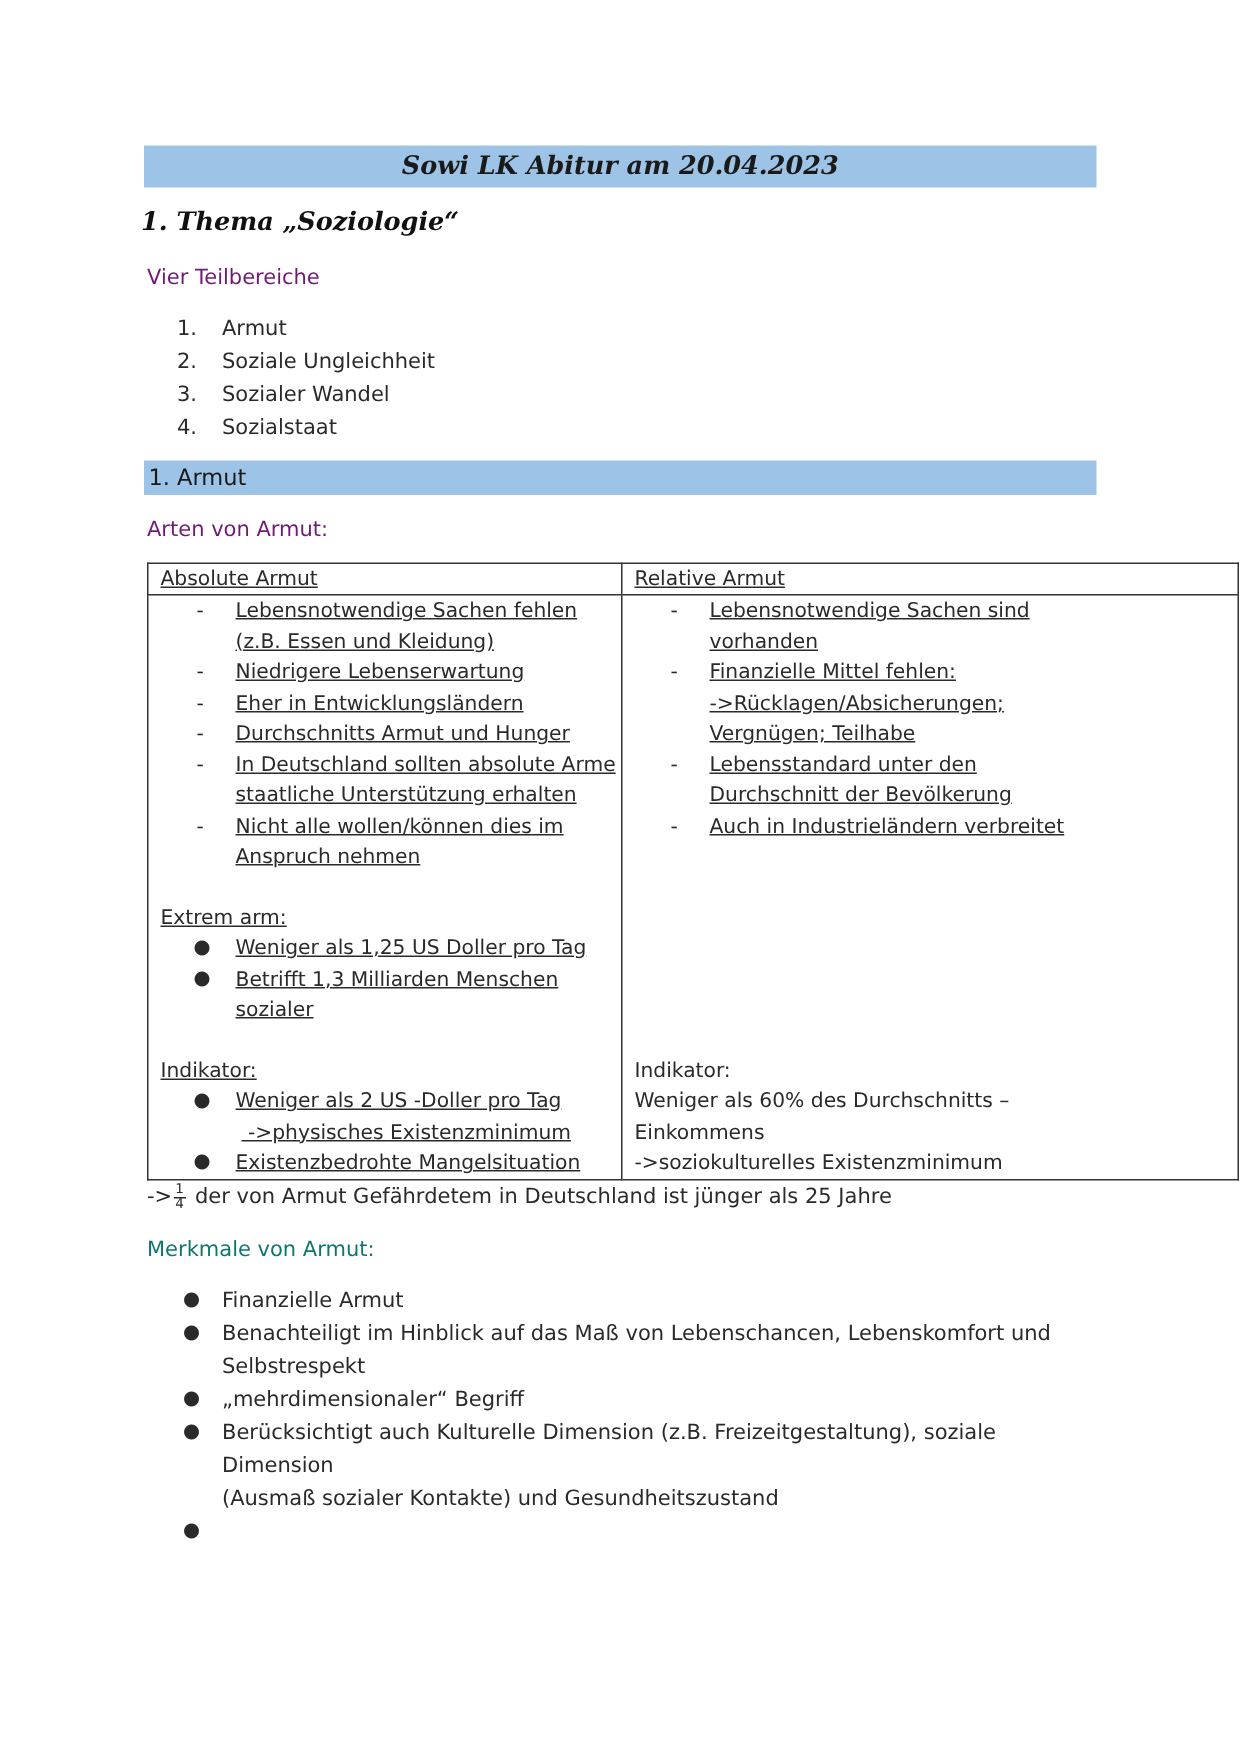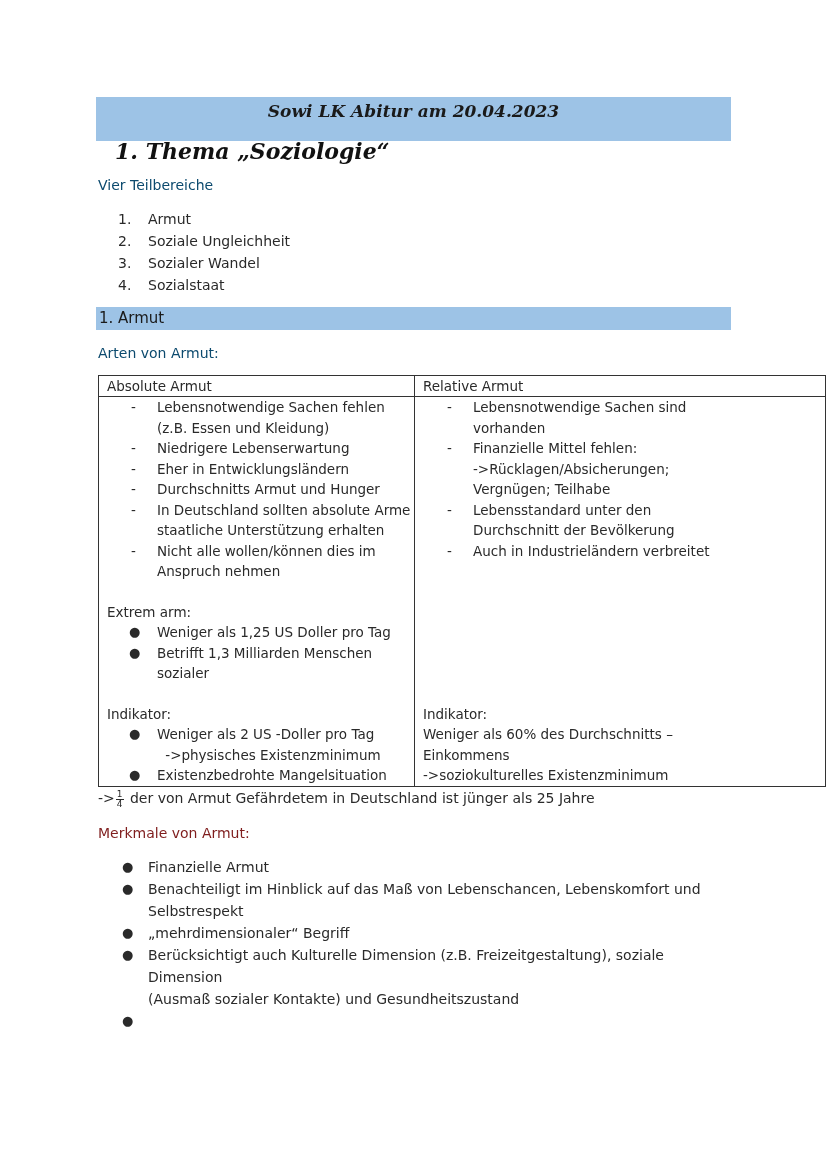--- a/index.html
+++ b/index.html
@@ -3,60 +3,60 @@
   <meta charset="utf-8">
   <style>
     html, body { margin: 0; padding: 0; background: #ffffff; }
     body {
       width: 828px; height: 1171px; position: relative; overflow: hidden;
       font-family: "DejaVu Sans", "Liberation Sans", sans-serif;
       color: #222222;
     }
     .page { position: absolute; left: 0; top: 0; width: 828px; height: 1171px; }
     .title-bar {
-      position: absolute; left: 96px; top: 97px; width: 635px; height: 44px;
+      position: absolute; left: 96px; top: 97px; width: 635px; height: 28px;
       background: #9dc3e6; text-align: center;
       font-family: "DejaVu Serif", "Liberation Serif", serif; font-style: italic; font-weight: bold;
       font-size: 17px; line-height: 28px; color: #1a1a1a;
     }
     .h1 {
-      position: absolute; left: 115px; top: 138px;
+      position: absolute; left: 94px; top: 138px;
       font-family: "DejaVu Serif", "Liberation Serif", serif; font-style: italic; font-weight: bold;
-      font-size: 22px; color: #111111;
+      font-size: 17px; color: #111111;
     }
-    .text { font-size: 14px; line-height: 22px; color: #0c4a6e; }
+    .text { font-size: 14px; line-height: 22px; color: #701a75; }
     .para { position: absolute; left: 98px; }
     .olist { position: absolute; left: 118px; top: 208px; margin: 0; padding: 0; list-style: none; }
     .olist li { height: 22px; font-size: 14px; line-height: 22px; color: #2a2a2a; }
     .olist .num { display: inline-block; width: 30px; }
     .section-bar {
       position: absolute; left: 96px; top: 307px; width: 635px; height: 23px;
       background: #9dc3e6; font-size: 15px; line-height: 23px; color: #1a1a1a;
       padding-left: 3px; box-sizing: border-box;
     }
     table.armut {
       position: absolute; left: 98px; top: 375px; width: 728px; border-collapse: collapse;
-      font-size: 13.5px; line-height: 20.5px; color: #2a2a2a;
+      font-size: 13.5px; line-height: 20.5px; color: #2a2a2a; text-decoration: underline;
     }
     table.armut td, table.armut th {
       border: 1px solid #333333; vertical-align: top; padding: 0 0 0 8px; text-align: left; font-weight: normal;
     }
     table.armut th { height: 20px; line-height: 20px; }
     .col-left { width: 307px; }
     .dash-list, .bullet-list { margin: 0; padding: 0; list-style: none; }
     .dash-list li, .bullet-list li { position: relative; padding-left: 50px; }
     .dash-list li .mk { position: absolute; left: 24px; top: 0; }
     .bullet-list li .mk { position: absolute; left: 22px; top: 0; font-size: 13px; }
     .gap { height: 20px; }
     .sub-indent { padding-left: 4px; }
     .footnote { position: absolute; left: 98px; top: 787px; font-size: 14px; line-height: 22px; color: #2a2a2a; }
     .frac { display: inline-block; vertical-align: middle; text-align: center; font-size: 9px; line-height: 9px; margin: 0 2px 0 1px; }
     .frac span { display: block; }
     .frac .top { border-bottom: 1px solid #2a2a2a; padding: 0 1px; }
-    .merkmale-title { position: absolute; left: 98px; top: 822px; font-size: 14px; line-height: 22px; color: #7f1d1d; }
+    .merkmale-title { position: absolute; left: 98px; top: 822px; font-size: 14px; line-height: 22px; color: #0f766e; }
     .merkmale-list { position: absolute; left: 98px; top: 856px; width: 632px; margin: 0; padding: 0; list-style: none; font-size: 14px; line-height: 22px; color: #2a2a2a; }
     .merkmale-list li { position: relative; padding-left: 50px; }
     .merkmale-list li .mk { position: absolute; left: 24px; top: 0; font-size: 13px; }
   </style>
 </head>
 <body>
 
 <div class="page">
 
   <div class="title-bar">

